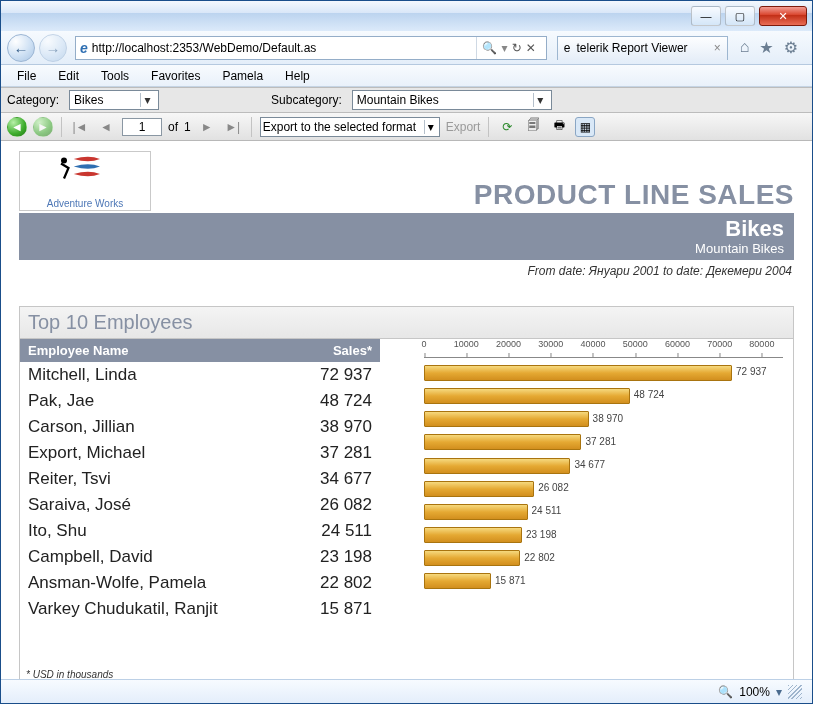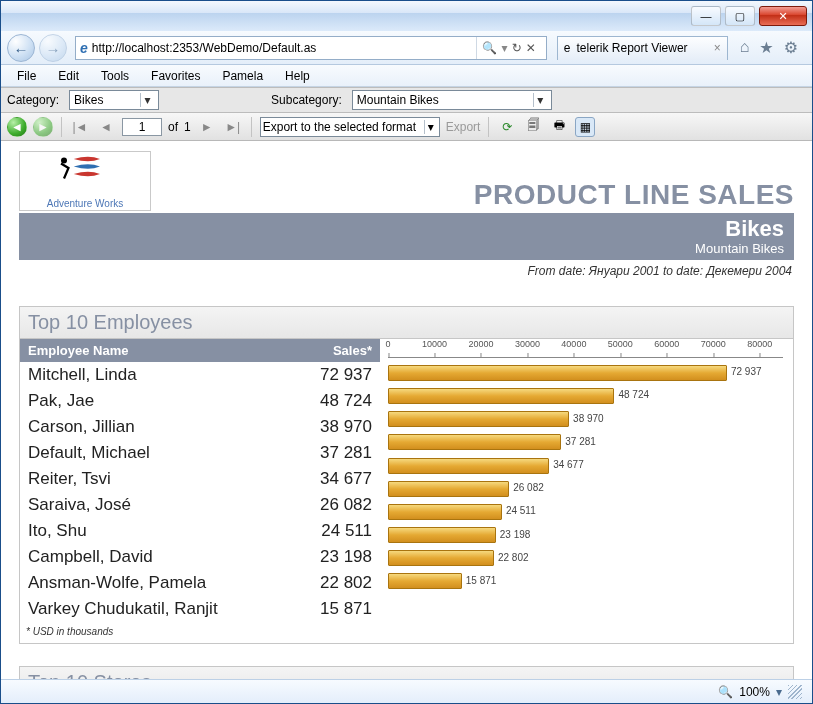--- a/index.html
+++ b/index.html
@@ -43,29 +43,29 @@
   .rhead{ display:flex; align-items:flex-end; justify-content:space-between;}
   .logo{ width:132px; height:60px; border:1px solid #c9c9c9; display:flex; flex-direction:column; align-items:center; justify-content:center; font-size:10px; color:#4d77b6; gap:15px;}
   .logo svg{ width:80px; height:30px;}
   .rtitle{ color:#8690a3; font-size:28px; font-weight:600; letter-spacing:.5px; white-space:nowrap;}
   .rband{ background:#8690a3; color:#fff; text-align:right; padding:4px 10px; margin-top:2px;}
   .rband .big{ font-size:22px; font-weight:600; line-height:1.1;}
   .rband .sm{ font-size:13px;}
   .range{ text-align:right; font-style:italic; font-size:12px; color:#333; padding:4px 2px 0 0;}
   .section{ margin-top:28px; border:1px solid #c6c6c6;}
   .section-h{ background:linear-gradient(#f4f4f4,#e7e7e7); color:#8690a3; font-size:20px; padding:4px 8px; border-bottom:1px solid #c6c6c6;}
-  .section-body{ display:flex; padding:0;}
+  .section-body{ display:flex; padding:0;gap:36px;}
   .tbl{ width:360px;}
   .tbl-head{ background:#8690a3; color:#fff; display:flex; font-size:13px; font-weight:600;}
   .tbl-head .c1{ flex:1; padding:4px 8px;}
   .tbl-head .c2{ width:70px; text-align:right; padding:4px 8px;}
   .row{ display:flex; font-size:17px; color:#222;}
   .row .c1{ flex:1; padding:3px 8px;}
   .row .c2{ width:70px; text-align:right; padding:3px 8px;}
-  .foot{ font-size:10px; font-style:italic; color:#333; padding:4px 0 6px 6px;}
+  .foot{ font-size:10px; font-style:italic; color:#333; padding:4px 0 6px 6px;margin-top:43px;}
   .chart{ flex:1; padding:0 10px 2px 8px;}
   .axis{ height:22px; position:relative; font-size:9px; color:#555;}
   .axis .tick{ position:absolute; transform:translateX(-50%);}
   .axis .tick::after{ content:""; position:absolute; left:50%; top:14px; width:1px; height:5px; background:#888;}
   .axis-line{ height:1px; background:#888; position:absolute; left:0; right:0; top:18px;}
   .bars{ }
   .barrow{ height:23.2px; display:flex; align-items:center;}
   .bar{ height:16px; background:linear-gradient(#f6d97e,#e5a933 50%,#d28f1e); border:1px solid #a9740f; border-radius:1px;}
   .barlbl{ font-size:10px; color:#444; padding-left:4px; position:relative; top:-1px;}
   
@@ -200,21 +200,21 @@
                 </div>
                 <div class="row">
                   <div class="c1">Pak, Jae</div>
                   <div class="c2">48 724</div>
                 </div>
                 <div class="row">
                   <div class="c1">Carson, Jillian</div>
                   <div class="c2">38 970</div>
                 </div>
                 <div class="row">
-                  <div class="c1">Default, Michael</div>
+                  <div class="c1">Export, Michael</div>
                   <div class="c2">37 281</div>
                 </div>
                 <div class="row">
                   <div class="c1">Reiter, Tsvi</div>
                   <div class="c2">34 677</div>
                 </div>
                 <div class="row">
                   <div class="c1">Saraiva, José</div>
                   <div class="c2">26 082</div>
                 </div>

